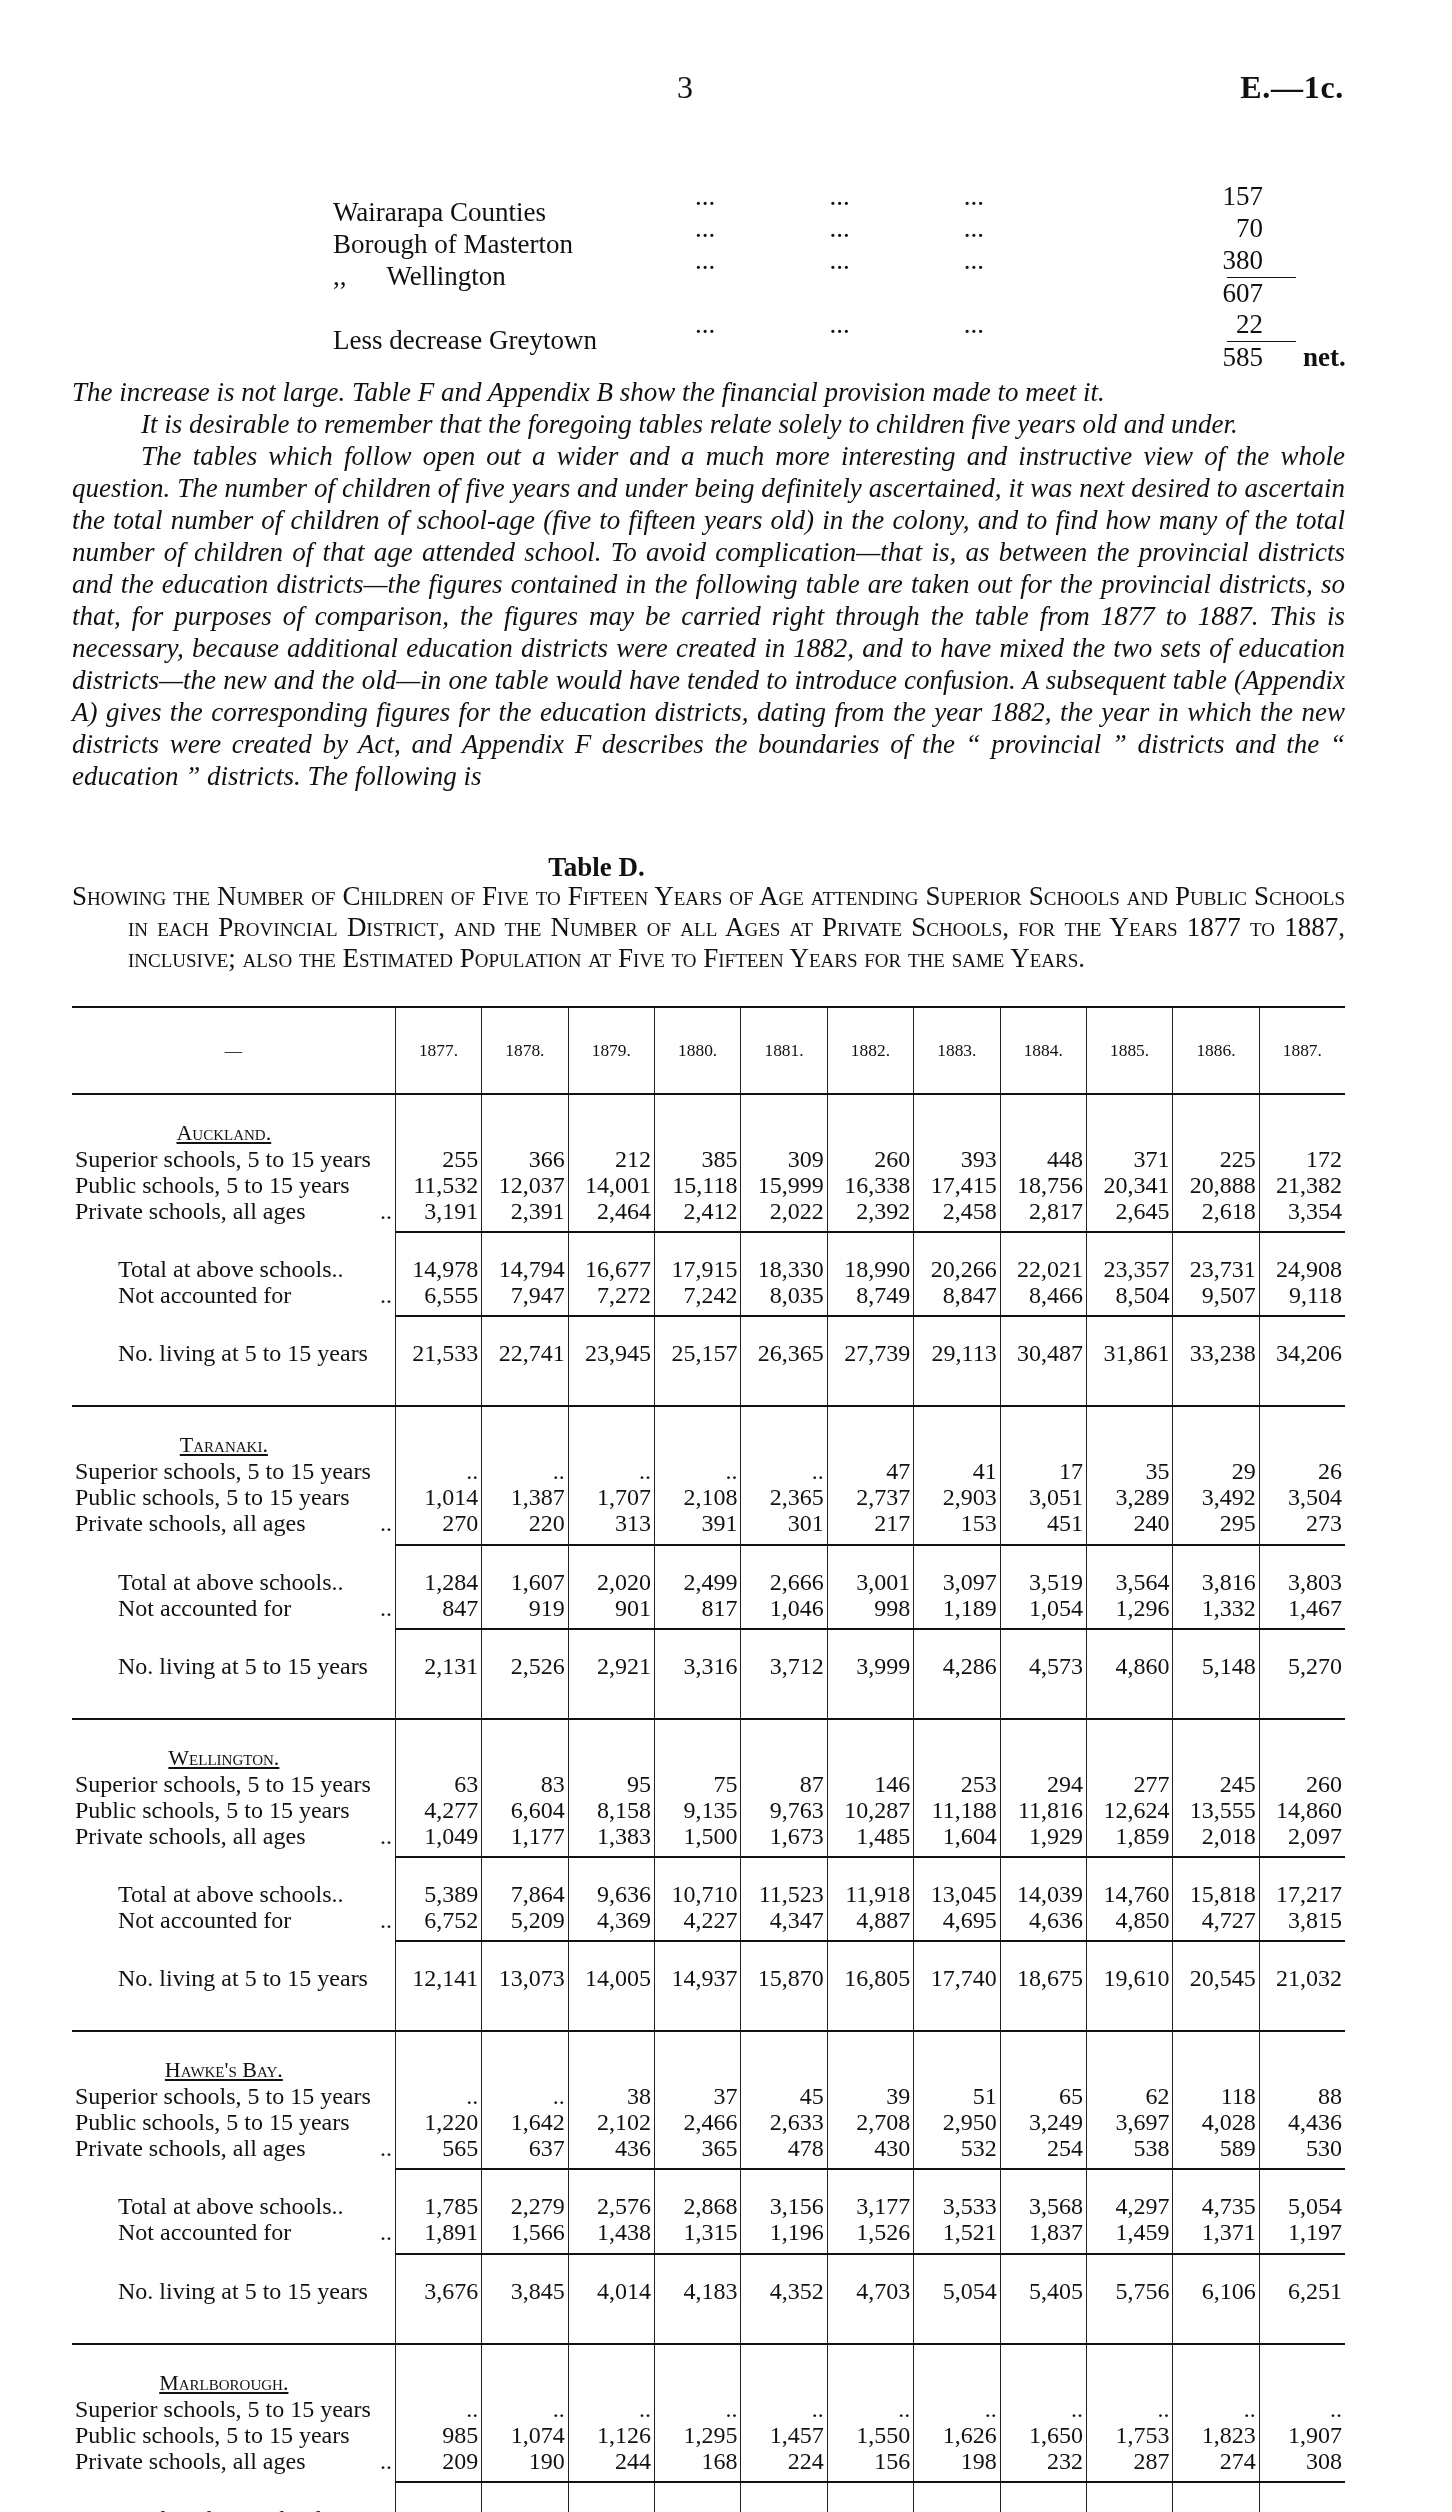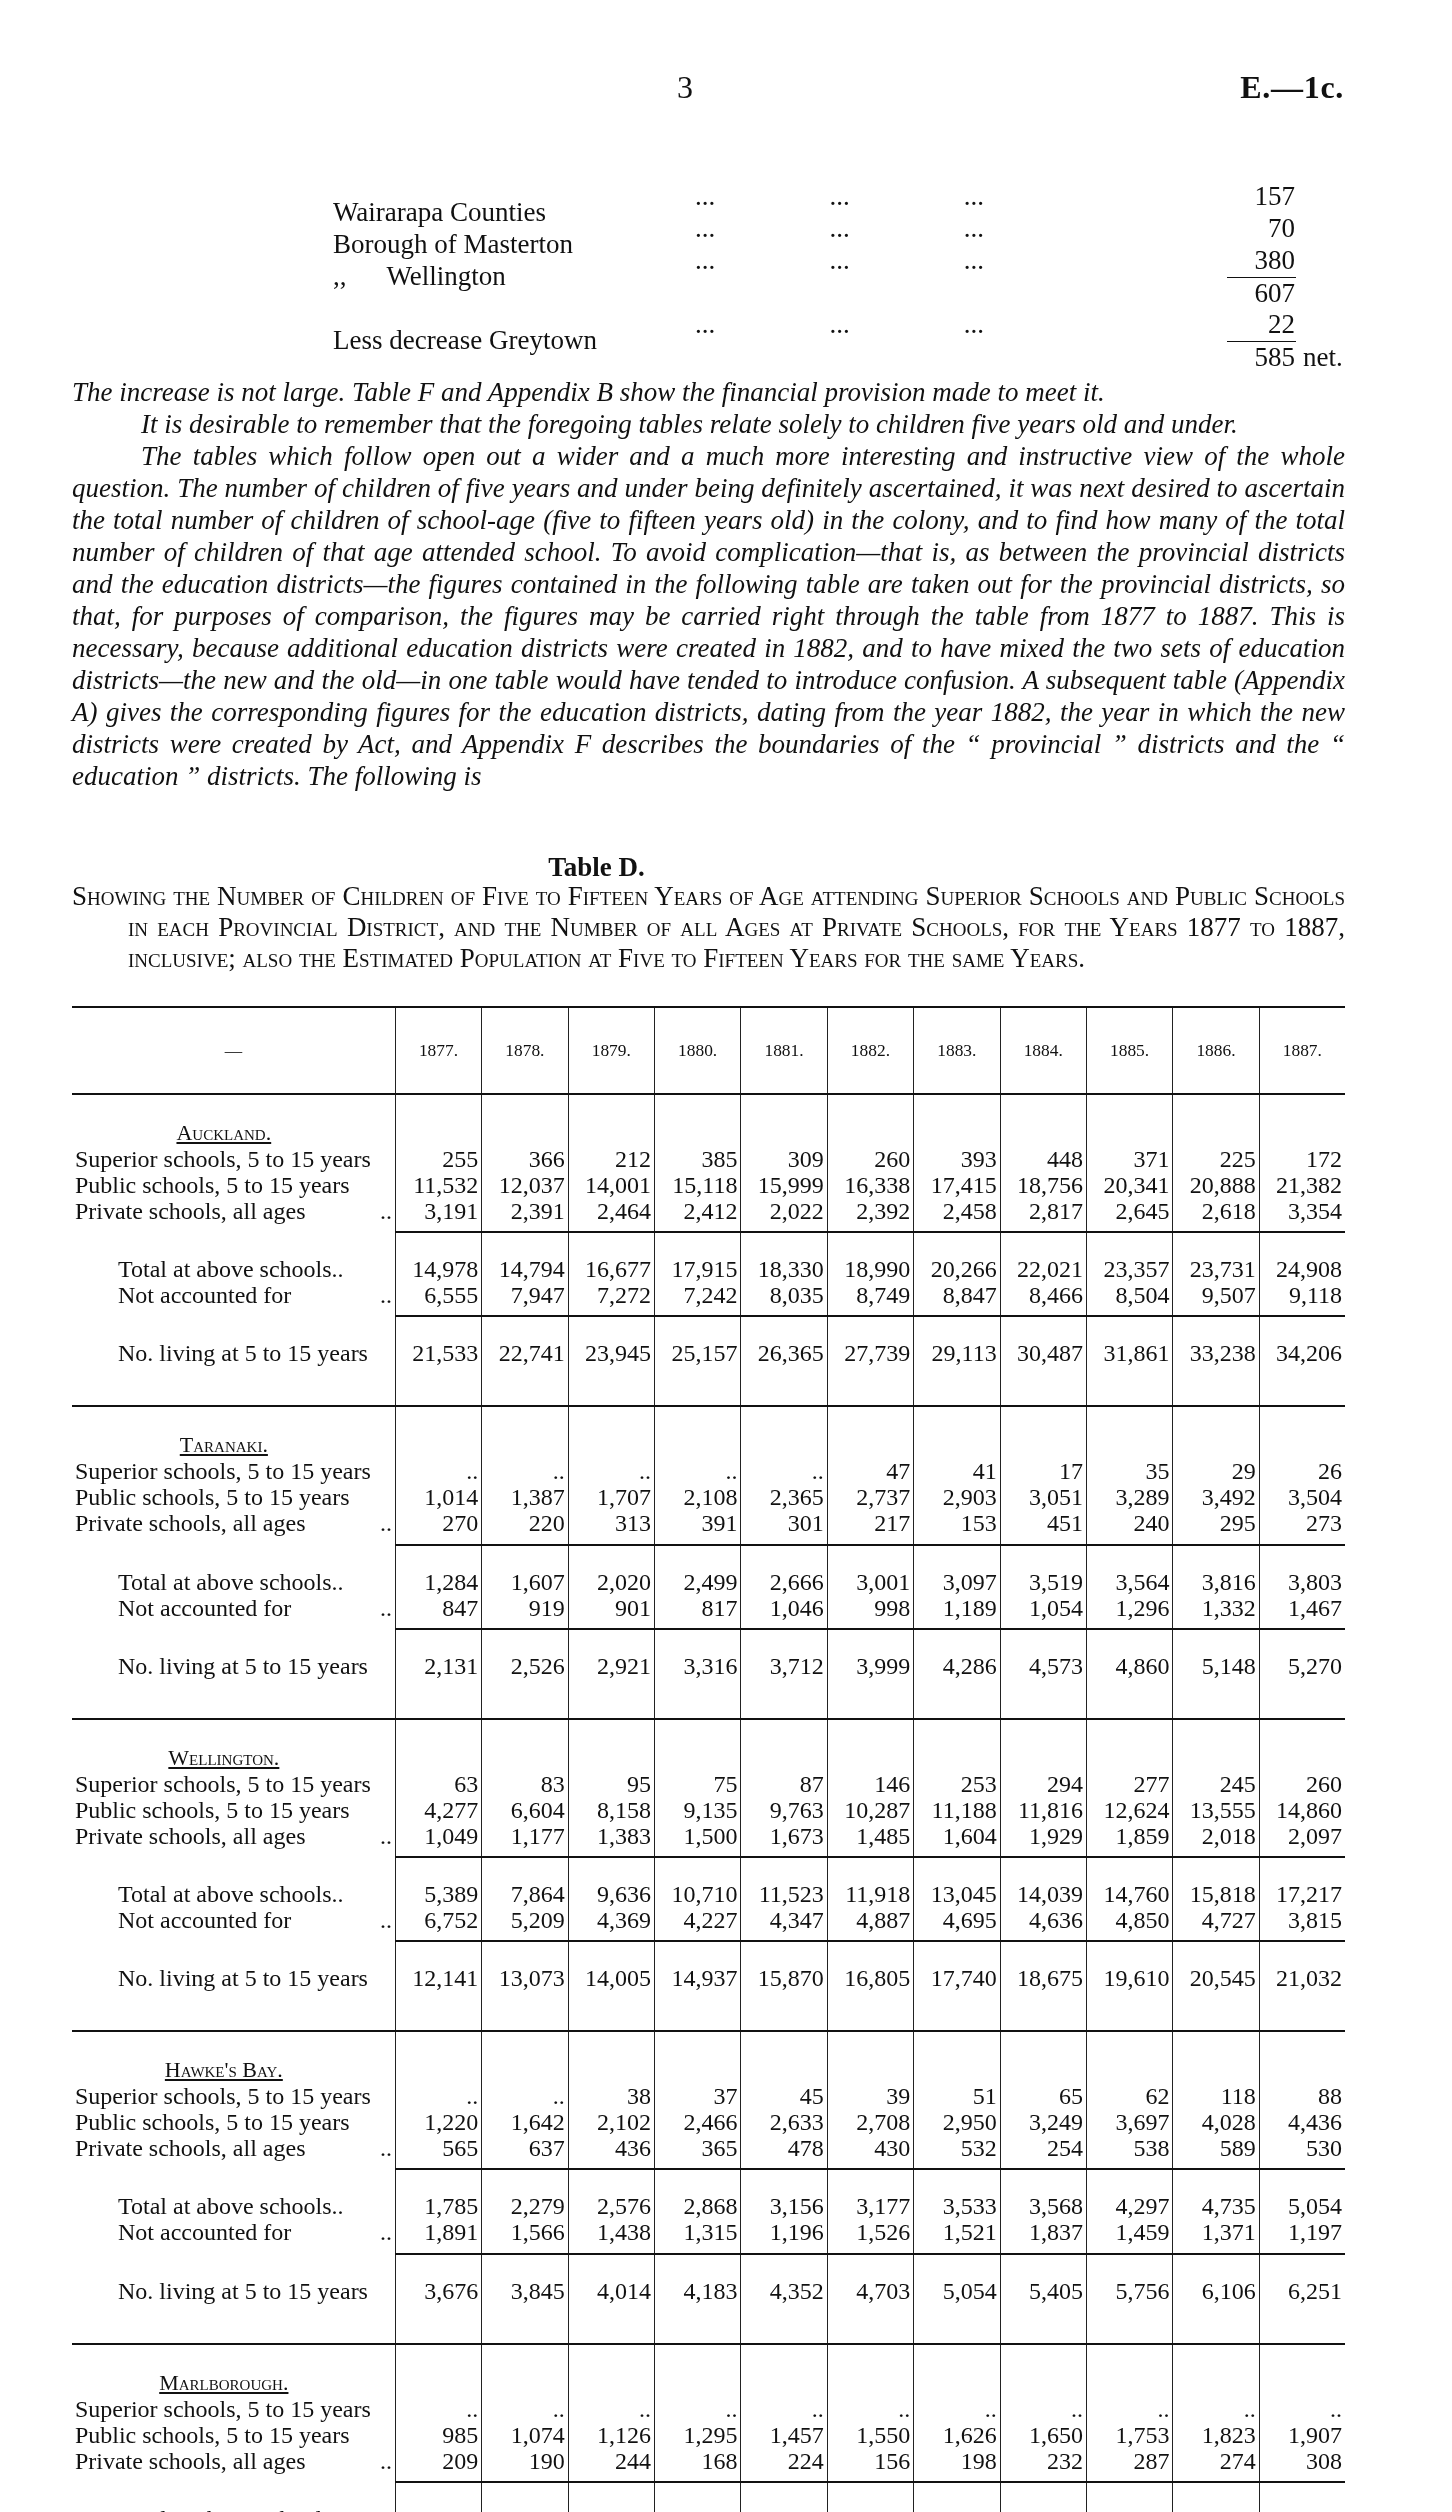--- a/index.html
+++ b/index.html
@@ -8,23 +8,23 @@
     font-family: "Liberation Serif", "DejaVu Serif", serif; color: #111;
   }
   .page-header { position: absolute; top: 69px; left: 0; width: 1453px; height: 43px; }
   .page-number { position: absolute; left: 677px; top: 0; font-size: 32px; }
   .doc-ref { position: absolute; right: 109px; top: 0; font-size: 32px; font-weight: bold; letter-spacing: 0.7px; }
 
   .increase-list { position: absolute; left: 333px; top: 181px; width: 796px; font-size: 27px; }
   .inc-row { position: relative; height: 32px; }
   .inc-label { position: absolute; left: 0; top: 0; margin-top: 16px; }
   .inc-dots { position: absolute; left: 362px; top: 0; width: 289px; display: flex; justify-content: space-between; }
-  .inc-value { position: absolute; left: 962px; transform: translateX(-100%); top: 0; text-align: right; }
+  .inc-value { position: absolute; left: 930px; transform: translateX(-100%); top: 0; text-align: right; }
   .inc-rule { position: absolute; left: 894px; width: 69px; border-top: 1.4px solid #111; }
-  .inc-suffix { position: absolute; left: 970px; top: 0; }
+  .inc-suffix { position: absolute; left: 970px; top: 0; font-weight: bold; }
 
   .prose { position: absolute; left: 72px; top: 376px; width: 1273px; font-size: 27px; line-height: 32px; text-align: justify; }
   .prose p { margin: 0; text-indent: 69px; font-style: italic; }
   .prose p.noindent { text-indent: 0; }
 
   .table-title { position: absolute; top: 852px; left: 0; width: 1193px; text-align: center; font-size: 27px; font-weight: bold; }
   .table-caption { position: absolute; top: 881px; left: 72px; width: 1273px; font-size: 27px; line-height: 31px; text-align: justify; }
   .table-caption .hang { padding-left: 56px; text-indent: -56px; display: block; }
   .sc { font-variant: small-caps; }
 

